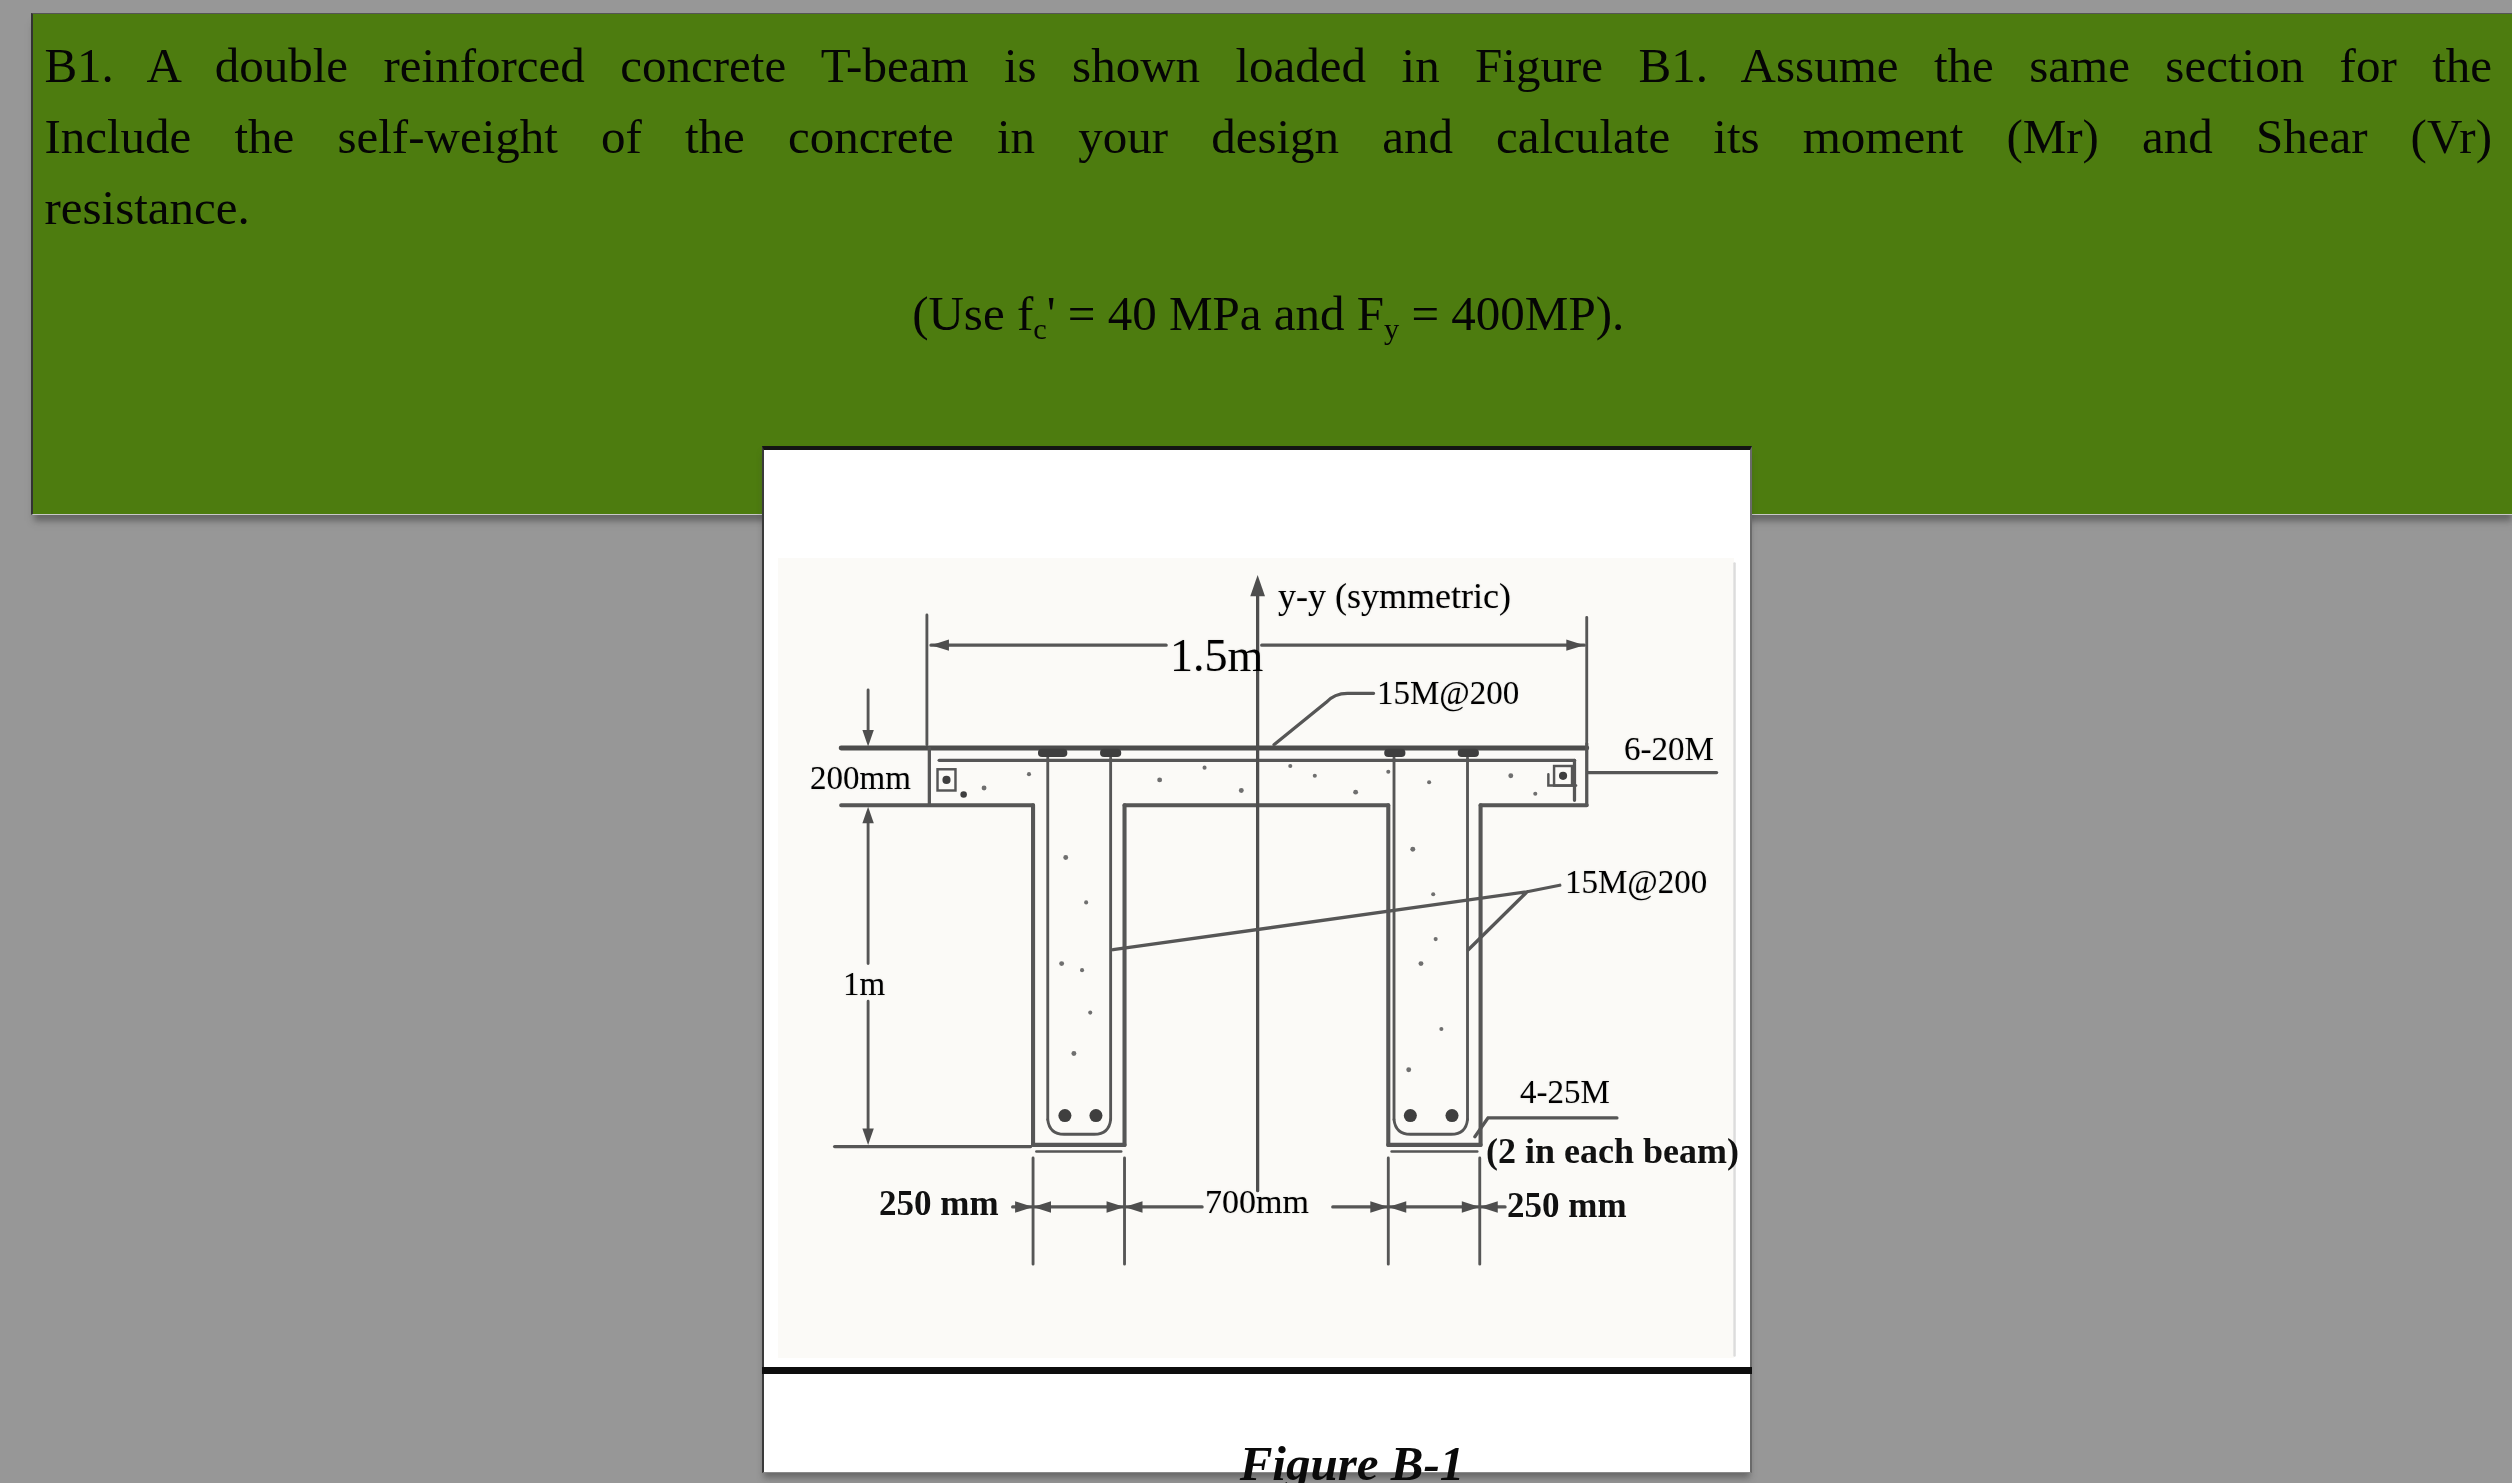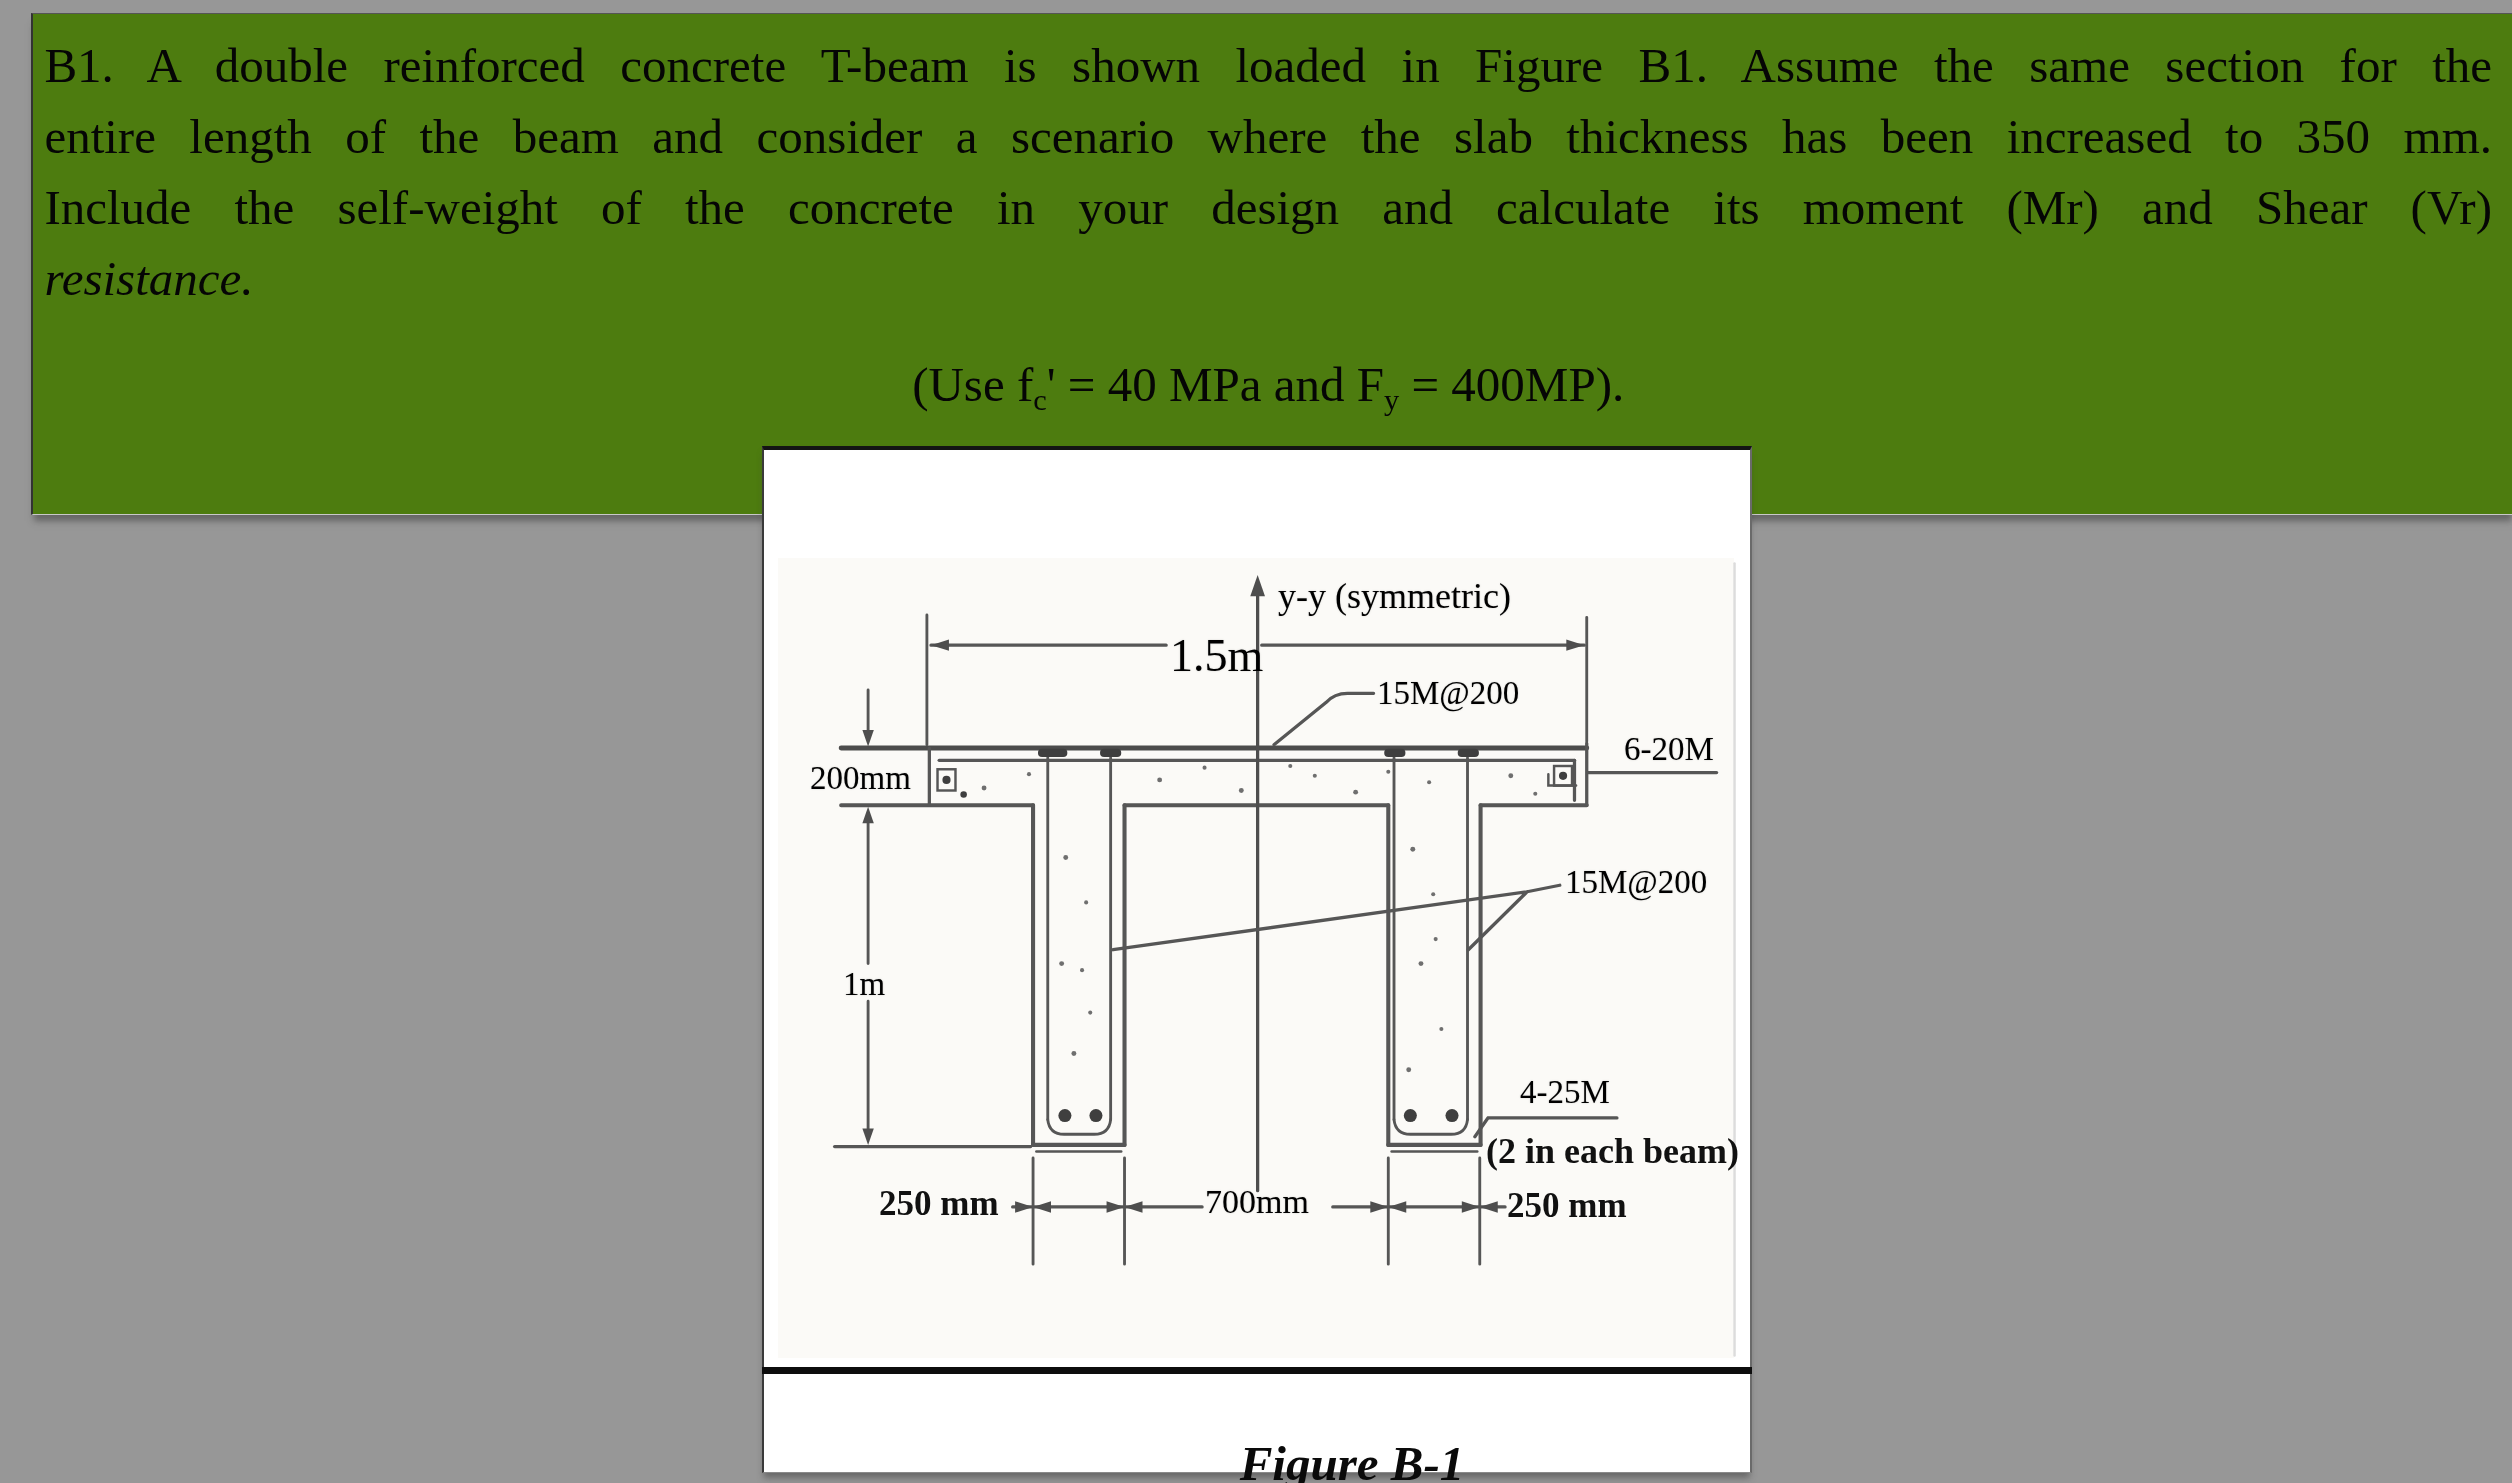--- a/index.html
+++ b/index.html
@@ -16,21 +16,21 @@
     border-bottom:1.6px solid #c9c9c9;
     box-shadow:0 8.2px 6.5px -2.5px rgba(60,60,60,0.55);
     padding:16.3px 21px 0 11.4px;
     color:#050505;
   }
   .problem-box .pline{
     font-size:49px;line-height:71px;
     text-align:justify;text-align-last:justify;
     white-space:normal;
   }
-  .problem-box .pline.last{text-align:left;text-align-last:left;font-style:italic;}
+  .problem-box .pline.last{text-align:left;text-align-last:left;}
   .formula-line{font-size:49px;line-height:65px;margin-top:38px;text-align:center;}
   .formula-line sub{font-size:0.62em;vertical-align:-0.28em;}
   
   .figure-box{
     position:absolute;left:762px;top:446px;width:990px;height:1027px;
     box-sizing:border-box;background:#ffffff;
     border-top:4.9px solid #141414;
     border-left:2.5px solid #3a3a3a;border-right:2.5px solid #6a6a6a;
     border-bottom:1.6px solid #8a8a8a;
     box-shadow:0 6.5px 6.5px -1.6px rgba(60,60,60,0.5);
@@ -61,21 +61,20 @@
     font-family:"Liberation Serif",serif;font-weight:bold;color:#111;
     text-shadow:none;
   }
   svg.overlay{position:absolute;left:0;top:0;pointer-events:none;}
 </style>
 </head>
 <body style="background: rgb(151, 151, 151);">
 
 <div class="problem-box">
   <div class="pline">B1. A double reinforced concrete T-beam is shown loaded in Figure B1. Assume the same section for the</div>
-  <div class="pline">entire length of the beam and consider a scenario where the slab thickness has been increased to 350 mm.</div>
   <div class="pline">Include the self-weight of the concrete in your design and calculate its moment (Mr) and Shear (Vr)</div>
   <div class="pline last">resistance.</div>
   <div class="formula-line"><span>(Use f</span><sub>c</sub><span>' = 40 MPa and F</span><sub>y</sub><span> = 400MP).</span></div>
 </div>
 
 <div class="figure-box"></div>
 <div class="scan-tint"></div>
 
 <svg class="overlay" width="2512" height="1483" viewBox="0 0 3076 1816">
   <g stroke="#565656" stroke-width="4" fill="none" stroke-linecap="round">

